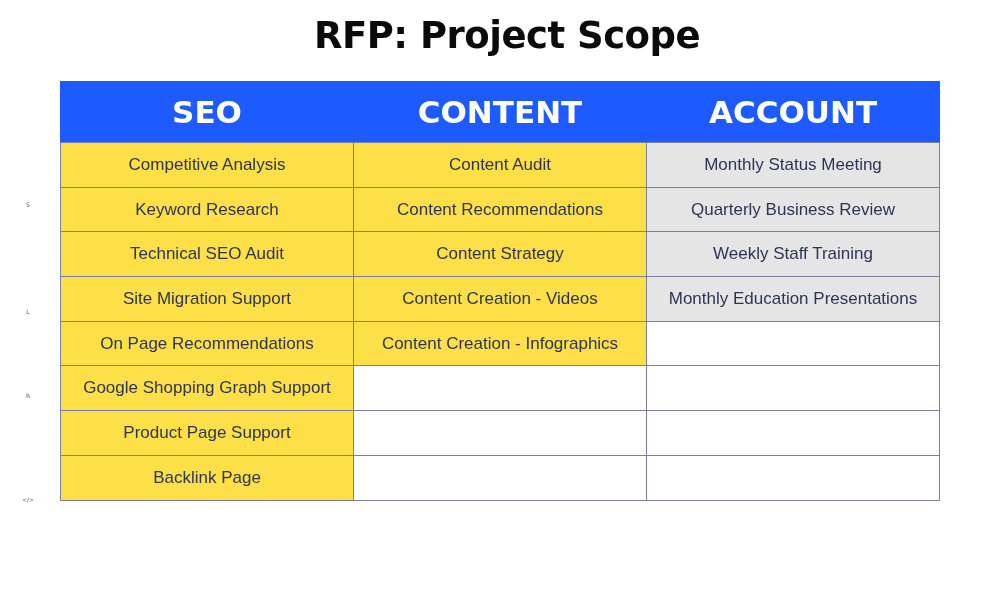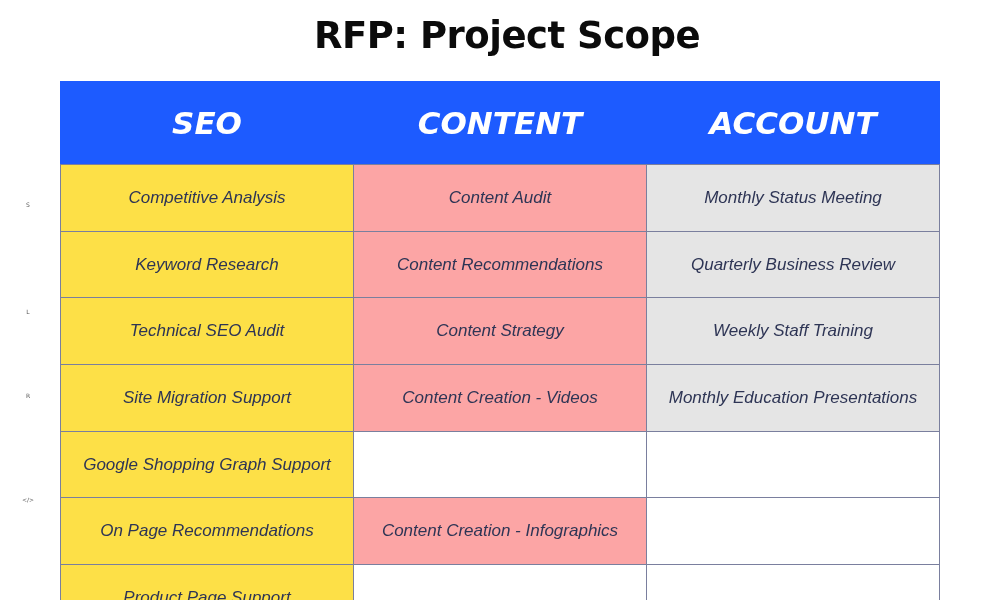--- a/index.html
+++ b/index.html
@@ -14,33 +14,33 @@
   }
   .margin-marker {
     position: absolute; left: 22px; width: 12px; text-align: center;
     font-family: "DejaVu Sans", sans-serif; font-size: 6px; color: #555;
   }
   table.scope {
     position: absolute; left: 60px; top: 81px; width: 880px;
     border-collapse: collapse; table-layout: fixed;
   }
   table.scope th, table.scope td {
-    border: 1px solid #7a7f9e; text-align: center; padding: 11px; font-style: italic;
+    border: 1px solid #7a7f9e; text-align: center; padding: 0;
   }
   table.scope th {
     background: #1d5bff; color: #ffffff; height: 60px;
     font-family: "DejaVu Sans", sans-serif; font-weight: bold; font-size: 31px;
     border-top-color: #1d5bff; border-left-color: #1d5bff; border-right-color: #1d5bff;
   }
   table.scope th + th { border-left-color: #3b4a8a; }
   table.scope td {
     height: 43.7px; font-size: 17px; color: #2e3555; white-space: nowrap;
   }
   td.col-seo { background: #fde047; }
-  td.col-content { background: #fca5a5; }
+  td.col-content { background: #fde047; }
   td.col-account { background: #e5e5e5; }
   td.empty { background: #ffffff; }
 </style>
 </head>
 <body>
 
 <div class="title">RFP: Project Scope</div>
 
 <div class="margin-marker" style="top:201px">S</div>
 <div class="margin-marker" style="top:308px">L</div>
@@ -70,27 +70,27 @@
         <td class="col-seo">Technical SEO Audit</td>
         <td class="col-content">Content Strategy</td>
         <td class="col-account">Weekly Staff Training</td>
       </tr>
       <tr>
         <td class="col-seo">Site Migration Support</td>
         <td class="col-content">Content Creation - Videos</td>
         <td class="col-account">Monthly Education Presentations</td>
       </tr>
       <tr>
-        <td class="col-seo">Google Shopping Graph Support</td>
-        <td class="empty"></td>
+        <td class="col-seo">On Page Recommendations</td>
+        <td class="col-content">Content Creation - Infographics</td>
         <td class="empty"></td>
       </tr>
       <tr>
-        <td class="col-seo">On Page Recommendations</td>
-        <td class="col-content">Content Creation - Infographics</td>
+        <td class="col-seo">Google Shopping Graph Support</td>
+        <td class="empty"></td>
         <td class="empty"></td>
       </tr>
       <tr>
         <td class="col-seo">Product Page Support</td>
         <td class="empty"></td>
         <td class="empty"></td>
       </tr>
       <tr>
         <td class="col-seo">Backlink Page</td>
         <td class="empty"></td>

